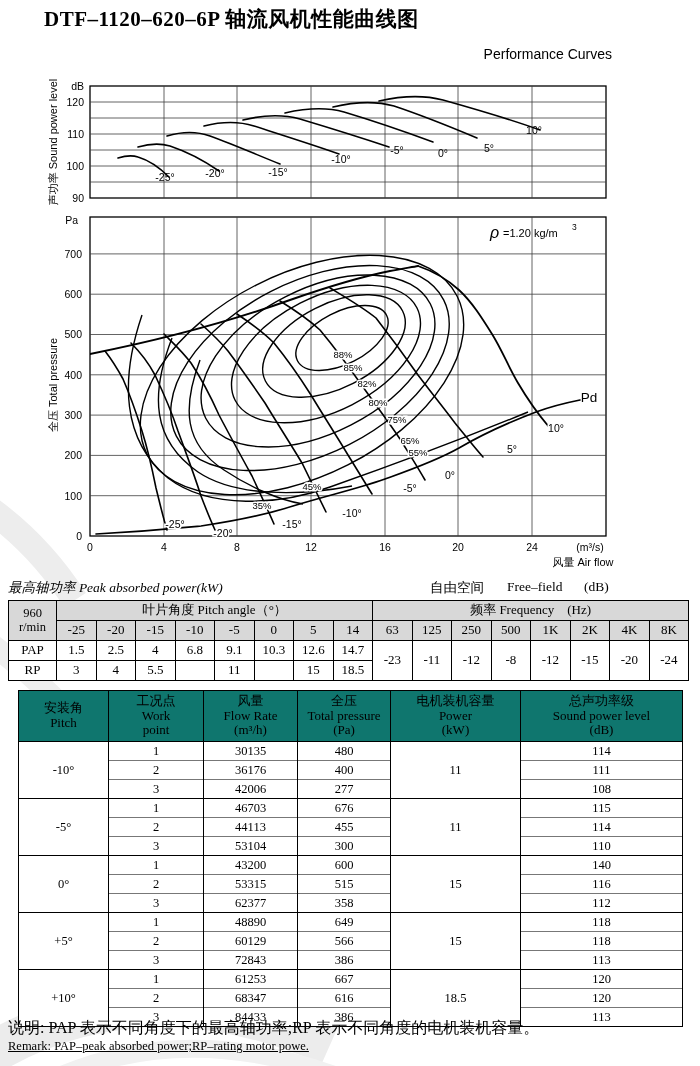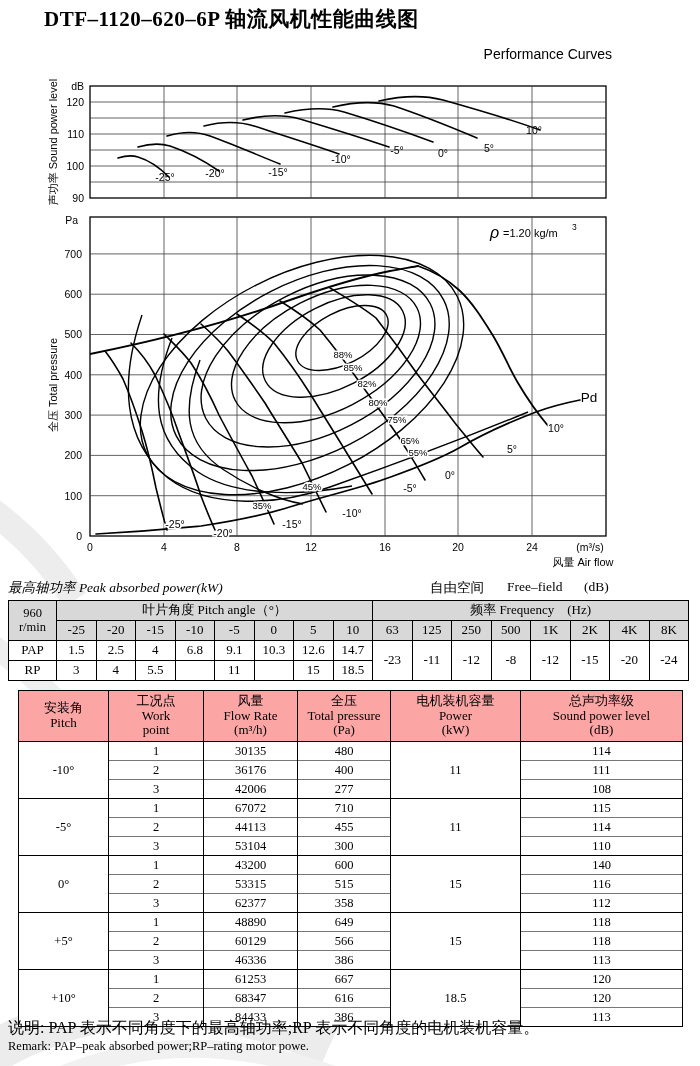--- a/index.html
+++ b/index.html
@@ -21,26 +21,26 @@
   .cap-cn{position:absolute;left:430px;top:0;}
   .cap-en{position:absolute;left:507px;top:0;}
   .cap-db{position:absolute;left:584px;top:0;}
   table{border-collapse:collapse;table-layout:fixed;background:#fff;}
   .t1{left:8px;top:600px;width:680px;border:1.5px solid #000;font-size:13px;}
   .t1 td{border:1px solid #000;text-align:center;height:19px;padding:0;line-height:1.1;}
   .t1 tr.hd td{background:#d8d8d8;}
   .rpm{font-size:12.5px;}
   .t2{left:18px;top:690px;width:664px;border:1.5px solid #000;font-size:12.5px;}
   .t2 td{border-left:1px solid #000;border-right:1px solid #000;text-align:center;padding:0;line-height:1.15;}
-  .t2 tr.hd td{background:#fca5a5;height:50px;border-bottom:1.2px solid #000;font-size:13px;}
+  .t2 tr.hd td{background:#0f766e;height:50px;border-bottom:1.2px solid #000;font-size:13px;}
   .t2 tr.bd td{height:18px;}
   .t2 tr.grp td{border-top:1.2px solid #000;}
   .t2 tr.sub td{border-top:1px solid #777;}
   .remark1{left:8px;top:1018px;font-size:16px;}
-  .remark2{left:8px;top:1039px;font-size:12.5px;}
+  .remark2{left:8px;top:1039px;font-size:12.5px;text-decoration:underline;}
 </style>
 </head>
 <body>
 
 <div class="page">
 
   <svg class="wm" width="700" height="1066" viewBox="0 0 700 1066">
     <path d="M-40,490 Q30,530 75,600" fill="none" stroke="#ededed" stroke-width="26"></path>
     <path d="M-30,630 Q25,665 70,715" fill="none" stroke="#efefef" stroke-width="22"></path>
     <path d="M-20,1060 Q140,960 330,1045" fill="none" stroke="#ececec" stroke-width="42"></path>
@@ -194,21 +194,21 @@
         <td colspan="8">频率 Frequency　(Hz)</td>
       </tr>
       <tr class="hd">
         <td>-25</td>
         <td>-20</td>
         <td>-15</td>
         <td>-10</td>
         <td>-5</td>
         <td>0</td>
         <td>5</td>
-        <td>10</td>
+        <td>14</td>
         <td>63</td>
         <td>125</td>
         <td>250</td>
         <td>500</td>
         <td>1K</td>
         <td>2K</td>
         <td>4K</td>
         <td>8K</td>
       </tr>
       <tr>
@@ -303,22 +303,22 @@
       <tr class="bd sub">
         <td>3</td>
         <td>42006</td>
         <td>277</td>
         <td>108</td>
       </tr>
 
       <tr class="bd grp">
         <td rowspan="3">-5°</td>
         <td>1</td>
-        <td>67072</td>
-        <td>710</td>
+        <td>46703</td>
+        <td>676</td>
         <td rowspan="3">11</td>
         <td>115</td>
       </tr>
       <tr class="bd sub">
         <td>2</td>
         <td>44113</td>
         <td>455</td>
         <td>114</td>
       </tr>
       <tr class="bd sub">
@@ -358,21 +358,21 @@
         <td>118</td>
       </tr>
       <tr class="bd sub">
         <td>2</td>
         <td>60129</td>
         <td>566</td>
         <td>118</td>
       </tr>
       <tr class="bd sub">
         <td>3</td>
-        <td>46336</td>
+        <td>72843</td>
         <td>386</td>
         <td>113</td>
       </tr>
 
       <tr class="bd grp">
         <td rowspan="3">+10°</td>
         <td>1</td>
         <td>61253</td>
         <td>667</td>
         <td rowspan="3">18.5</td>

